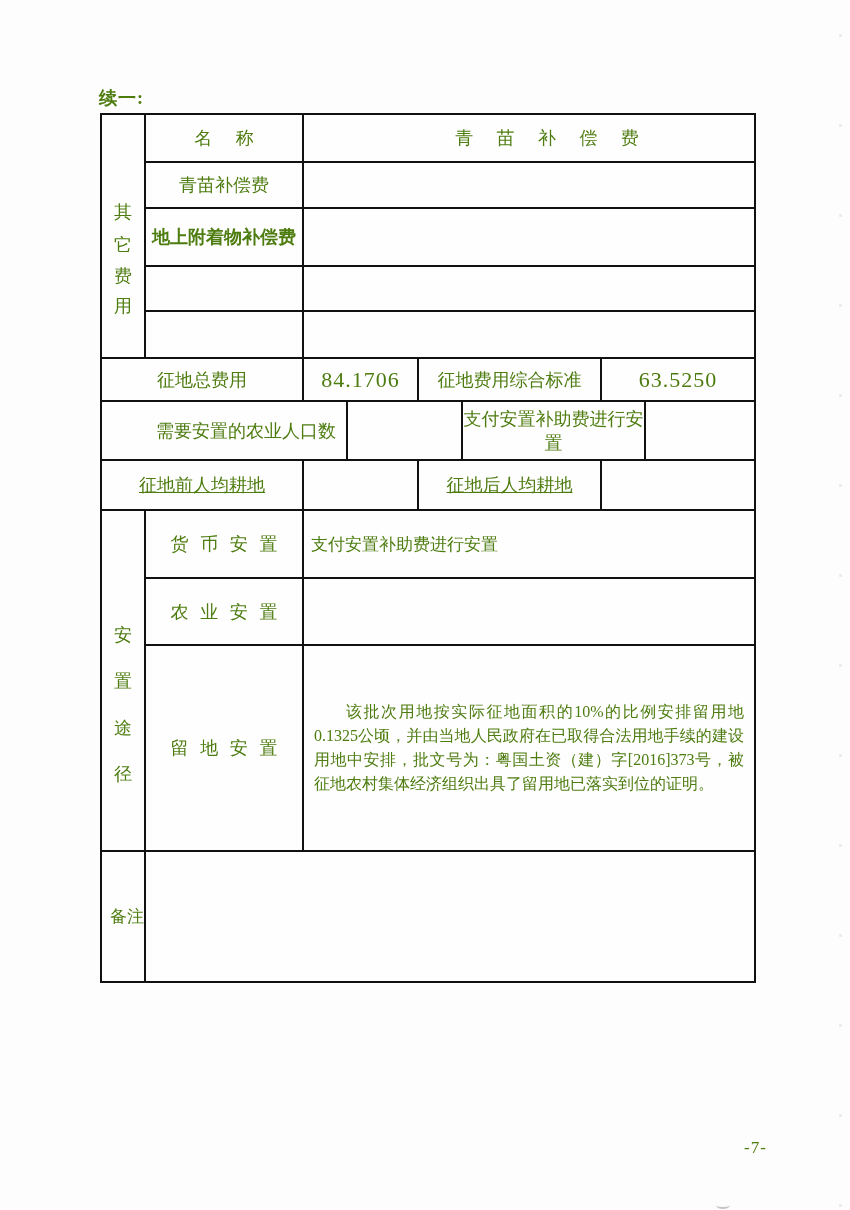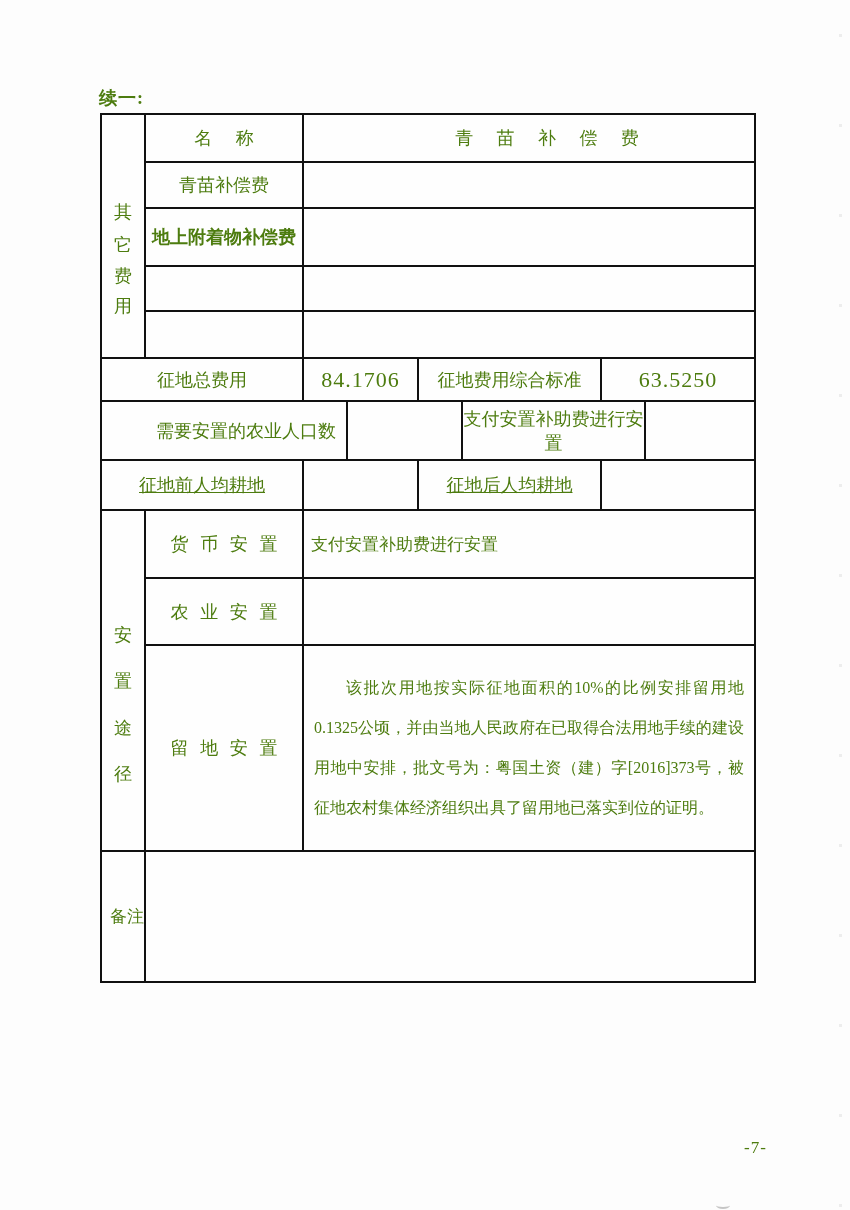--- a/index.html
+++ b/index.html
@@ -75,21 +75,21 @@
   .hA1 { height: 48px; gap: 36px; } .hA2 { height: 46px; } .hA3 { height: 58px; font-weight: bold; }
   .hA4 { height: 45px; } .hA5 { height: 45px; }
   
   .hB1 { height: 43px; } .hB2 { height: 59px; padding-left: 44px; } .hB3 { height: 48px; text-decoration: underline; }
   
   .hC1 { height: 68px; } .hC2 { height: 67px; } .hC3 { height: 204px; }
   .content-cell { padding-left: 7px; font-size: 17px; }
   .para-cell { justify-content: flex-start; padding: 0 10px; }
   .para {
     font-size: 16px;
-    line-height: 40px;
+    line-height: 24px;
     text-indent: 2em;
     text-align: justify;
     width: 100%;
   }
   .remarks-label { font-size: 17px; padding-left: 8px; }
   .remarks-content { flex: 1; }
   .page-number {
     position: absolute;
     left: 744px;
     top: 1138px;

